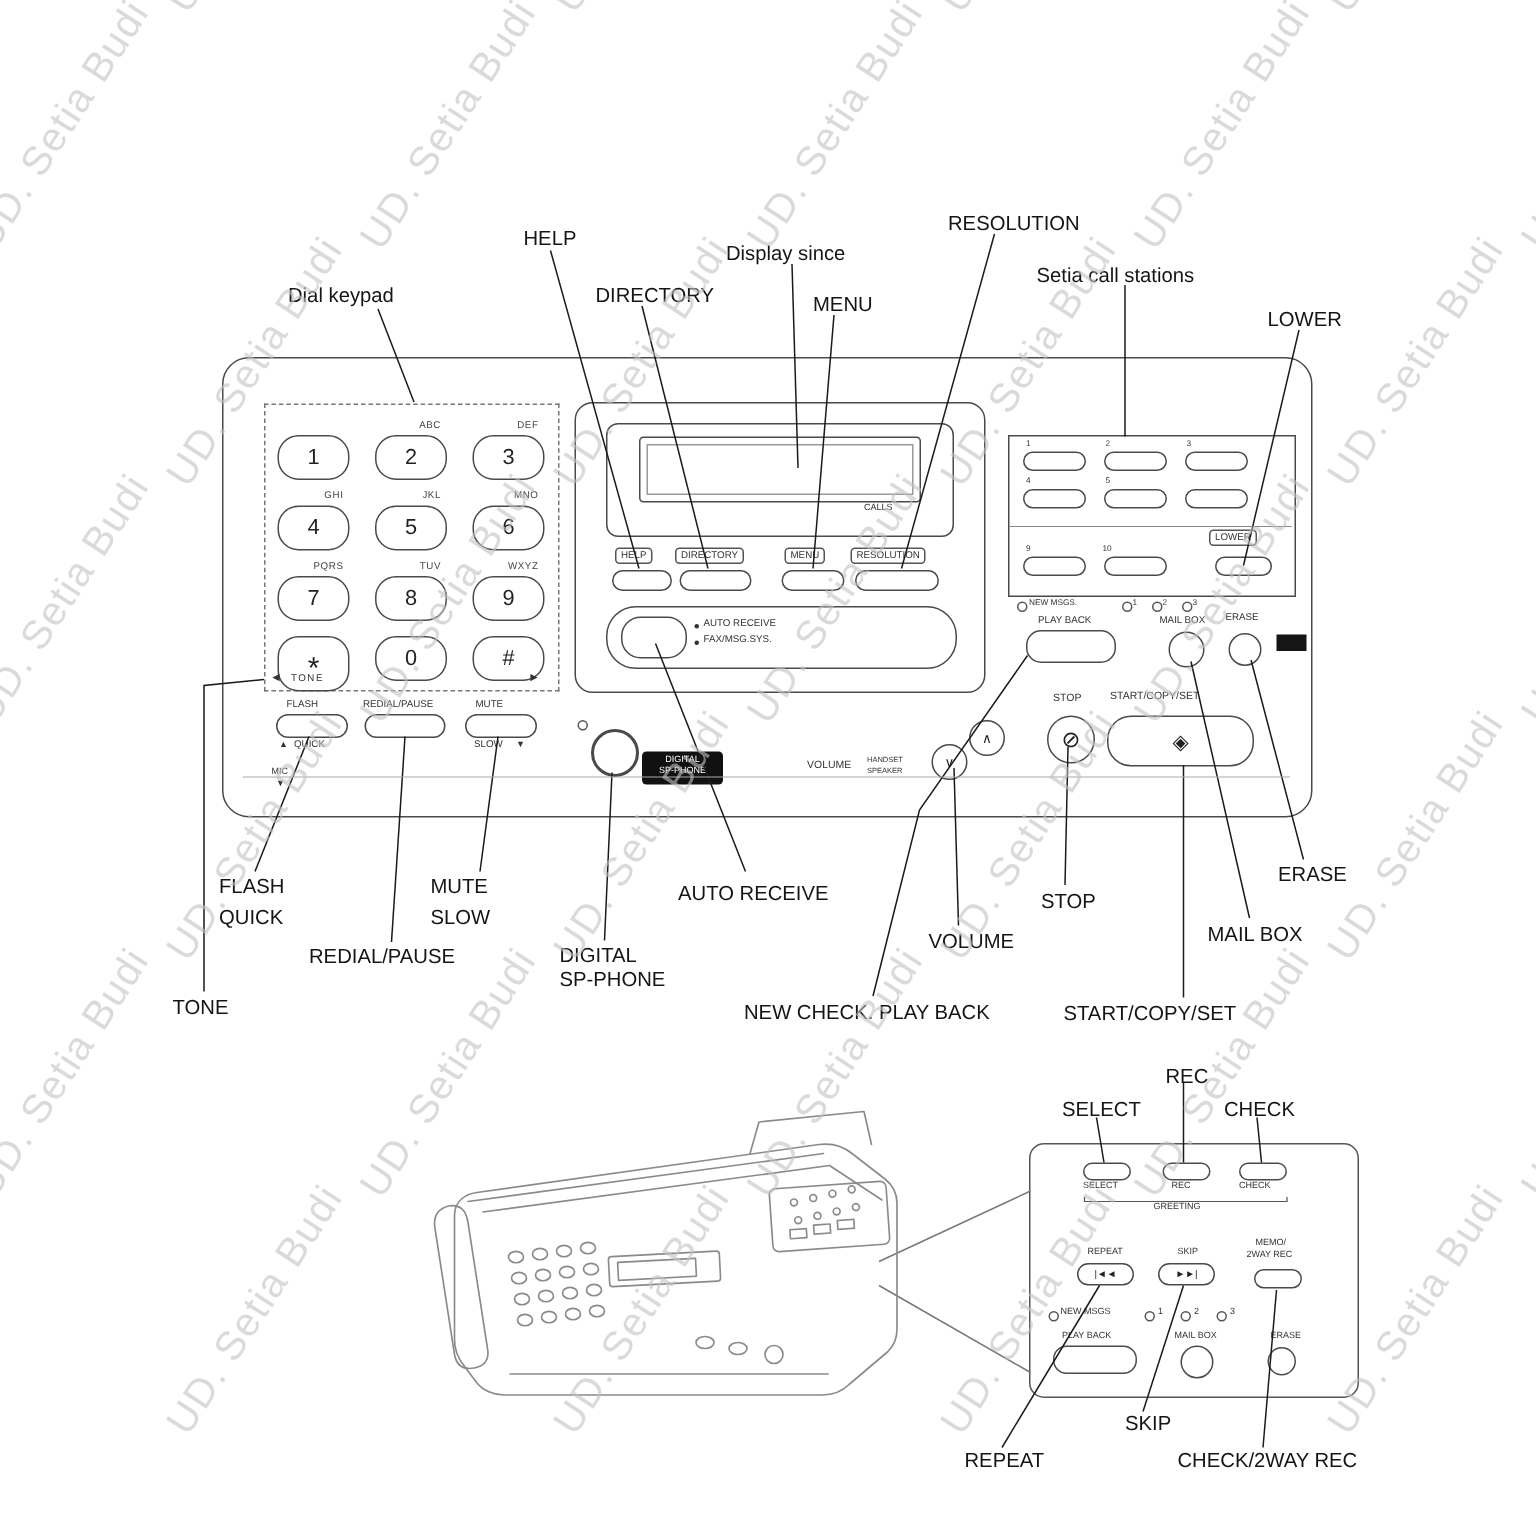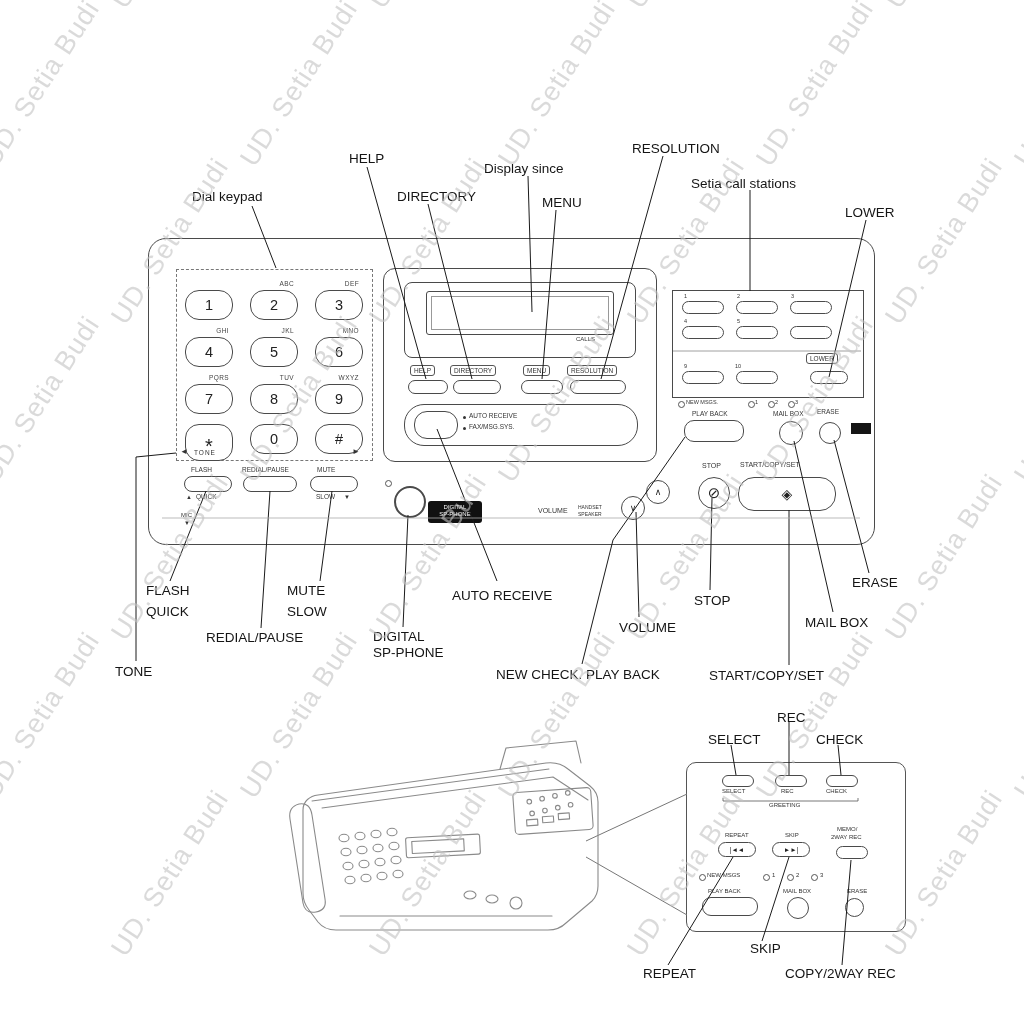--- a/index.html
+++ b/index.html
@@ -253,21 +253,21 @@
   <span class="legend f6" style="left:847px;top:888px">ERASE</span>
   <div class="pill" style="left:702px;top:897px;width:54px;height:17px;border-radius:9px"></div>
   <div class="circle" style="left:787px;top:897px;width:20px;height:20px"></div>
   <div class="circle" style="left:845px;top:898px;width:17px;height:17px"></div>
 
   <span class="callout" style="left:777px;top:710px">REC</span>
   <span class="callout" style="left:708px;top:732px">SELECT</span>
   <span class="callout" style="left:816px;top:732px">CHECK</span>
   <span class="callout" style="left:750px;top:941px">SKIP</span>
   <span class="callout" style="left:643px;top:966px">REPEAT</span>
-  <span class="callout" style="left:785px;top:966px">COPY/2WAY REC</span>
+  <span class="callout" style="left:785px;top:966px">CHECK/2WAY REC</span>
 
   <svg class="overlay" width="1024" height="1024" viewBox="0 0 1024 1024">
     <g stroke="#1a1a1a" stroke-width="1" fill="none">
       <line x1="252" y1="206" x2="276" y2="268"></line>
       <line x1="367" y1="167" x2="426" y2="379"></line>
       <line x1="428" y1="204" x2="472" y2="379"></line>
       <line x1="528" y1="176" x2="532" y2="312"></line>
       <line x1="556" y1="210" x2="542" y2="379"></line>
       <line x1="663" y1="156" x2="601" y2="379"></line>
       <line x1="750" y1="190" x2="750" y2="291"></line>

